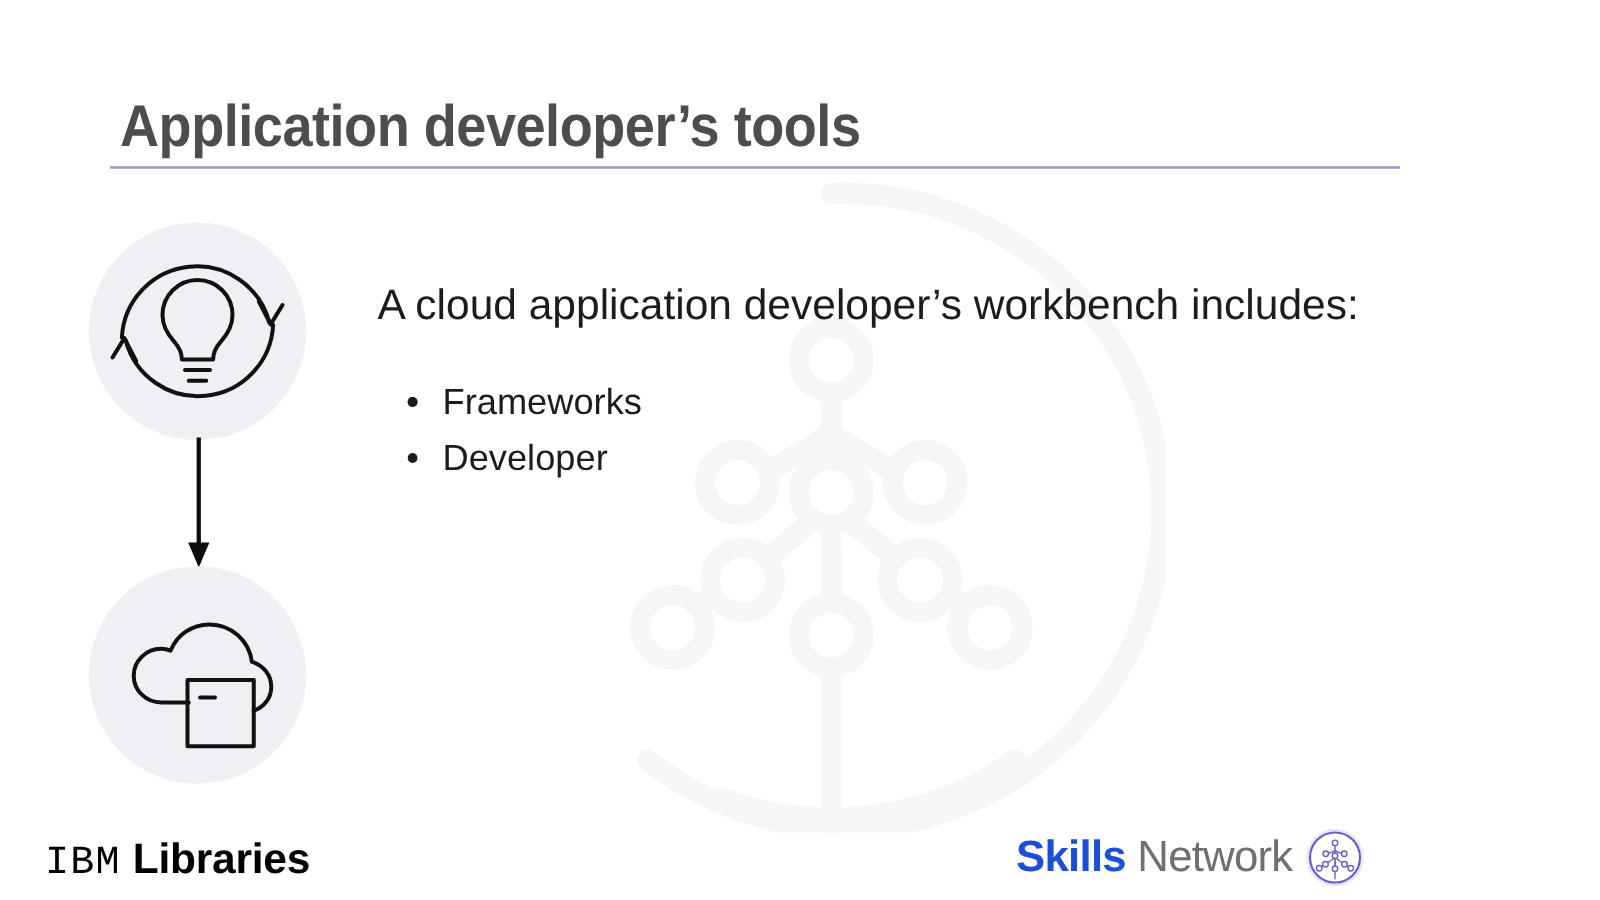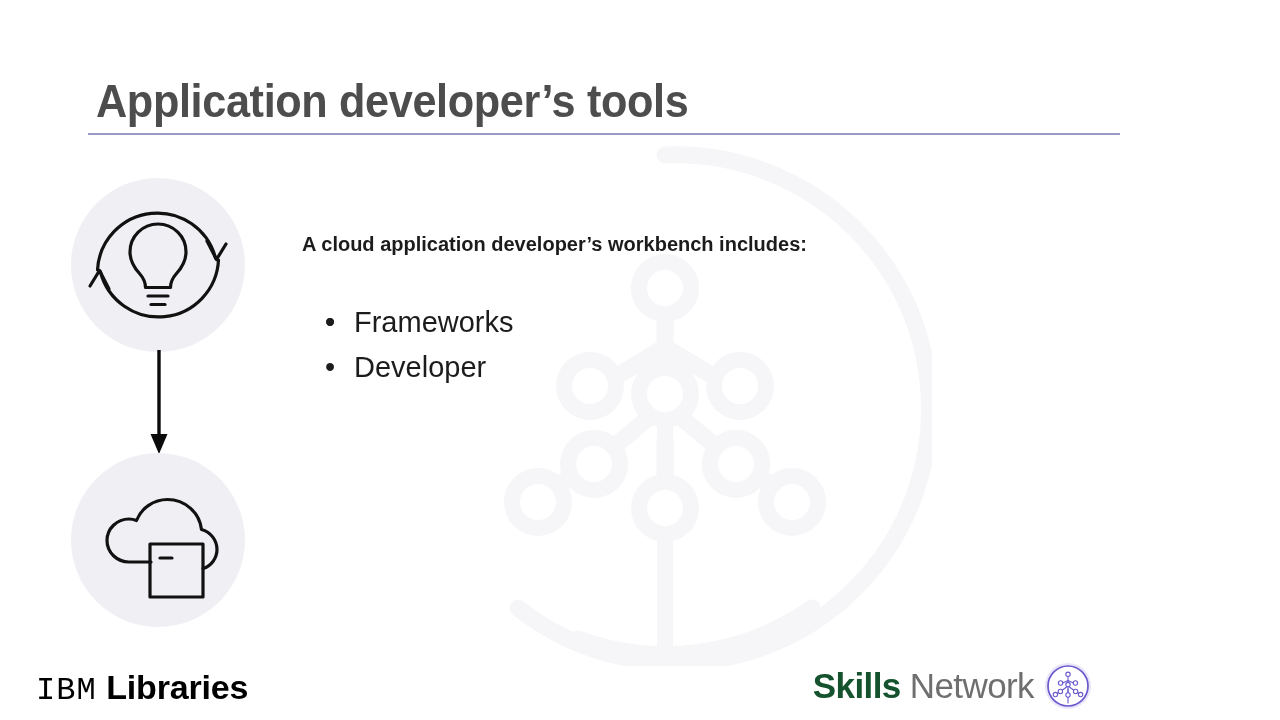--- a/index.html
+++ b/index.html
@@ -78,24 +78,24 @@
     top: 348px;
     width: 58px;
     height: 110px;
   }
 
   
   .lead {
     position: absolute;
     left: 302px;
     top: 224px;
-    font-size: 20px;
+    font-size: 34px;
     line-height: 40px;
     color: #1c1c1c;
-    font-weight: 700;
+    font-weight: 400;
     white-space: nowrap;
   }
   .bullets {
     position: absolute;
     left: 322px;
     top: 300px;
     margin: 0;
     padding: 0;
     list-style: none;
   }
@@ -149,21 +149,21 @@
     align-items: center;
     gap: 10px;
   }
   .sn-wordmark {
     font-size: 35px;
     line-height: 44px;
     font-weight: 700;
     white-space: nowrap;
     letter-spacing: -0.6px;
   }
-  .sn-wordmark .sn-skills  { color: #14532d; }
+  .sn-wordmark .sn-skills  { color: #1d4ed8; }
   .sn-wordmark .sn-network { color: #6f6f6f; font-weight: 400; }
   .sn-mark { width: 48px; height: 48px; display: block; }
 </style>
 </head>
 <body>
 
 <div id="slide">
 
   <svg class="watermark" viewBox="0 0 534 524" fill="none" aria-hidden="true">
     <g stroke="#f6f6f8" stroke-width="17" fill="none" stroke-linecap="round">

